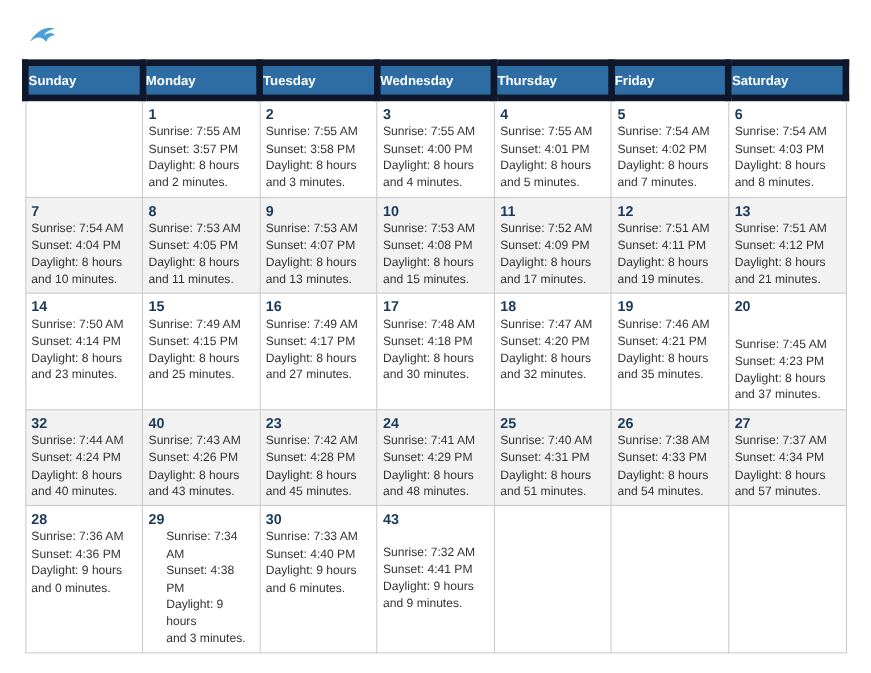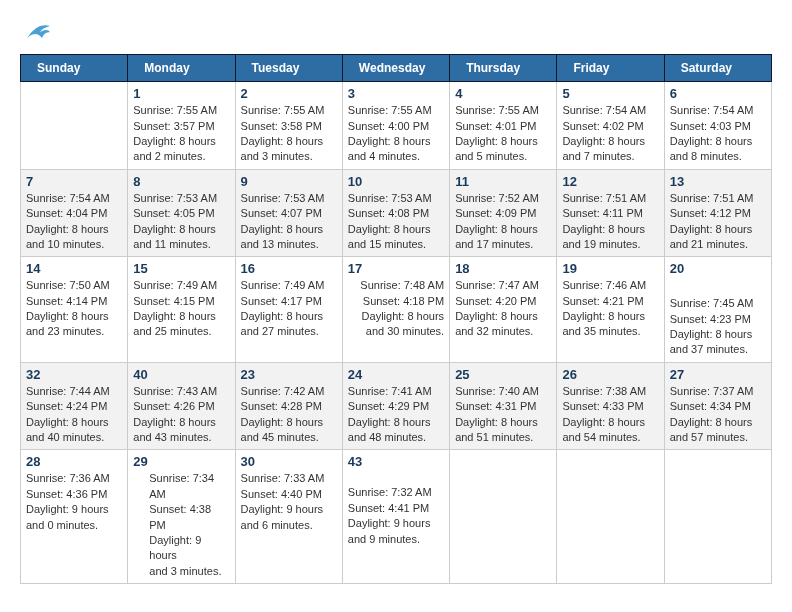--- a/index.html
+++ b/index.html
@@ -47,25 +47,25 @@
       color: #555;
     }
     .calendar {
       width: 100%;
       border-collapse: collapse;
       font-size: 11px;
     }
     .calendar th {
       background: #2e6da4;
       color: #fff;
-      padding: 6px 16px;
+      padding: 6px 0;
       text-align: left;
       font-size: 12px;
       font-weight: bold;
-      border: 1px solid #0f172a;
+      border: 6px solid #0f172a;
     }
     .calendar td {
       border: 1px solid #ccc;
       vertical-align: top;
       padding: 4px 5px;
       width: calc(100% / 7);
       min-height: 80px;
       background: #fff;
     }
     .calendar tr:nth-child(even) td {
@@ -235,21 +235,21 @@
         </td>
         <td>
           <span class="day-number">16</span>
           <div class="day-info" style="white-space: pre-line;">Sunrise: 7:49 AM
 Sunset: 4:17 PM
 Daylight: 8 hours
 and 27 minutes.</div>
         </td>
         <td>
           <span class="day-number">17</span>
-          <div class="day-info" style="white-space: pre-line; text-align: right;">Sunrise: 7:48 AM
+          <div class="day-info" style="white-space: pre-line;">Sunrise: 7:48 AM
 Sunset: 4:18 PM
 Daylight: 8 hours
 and 30 minutes.</div>
         </td>
         <td>
           <span class="day-number">18</span>
           <div class="day-info" style="white-space: pre-line;">Sunrise: 7:47 AM
 Sunset: 4:20 PM
 Daylight: 8 hours
 and 32 minutes.</div>

